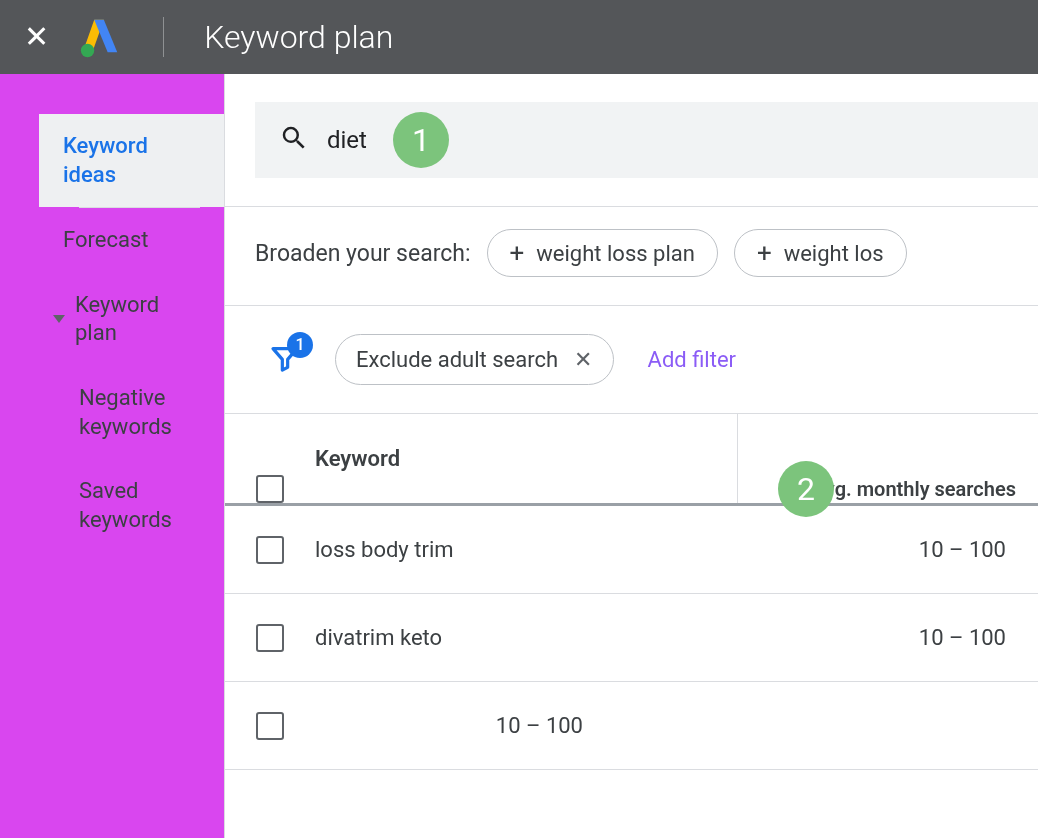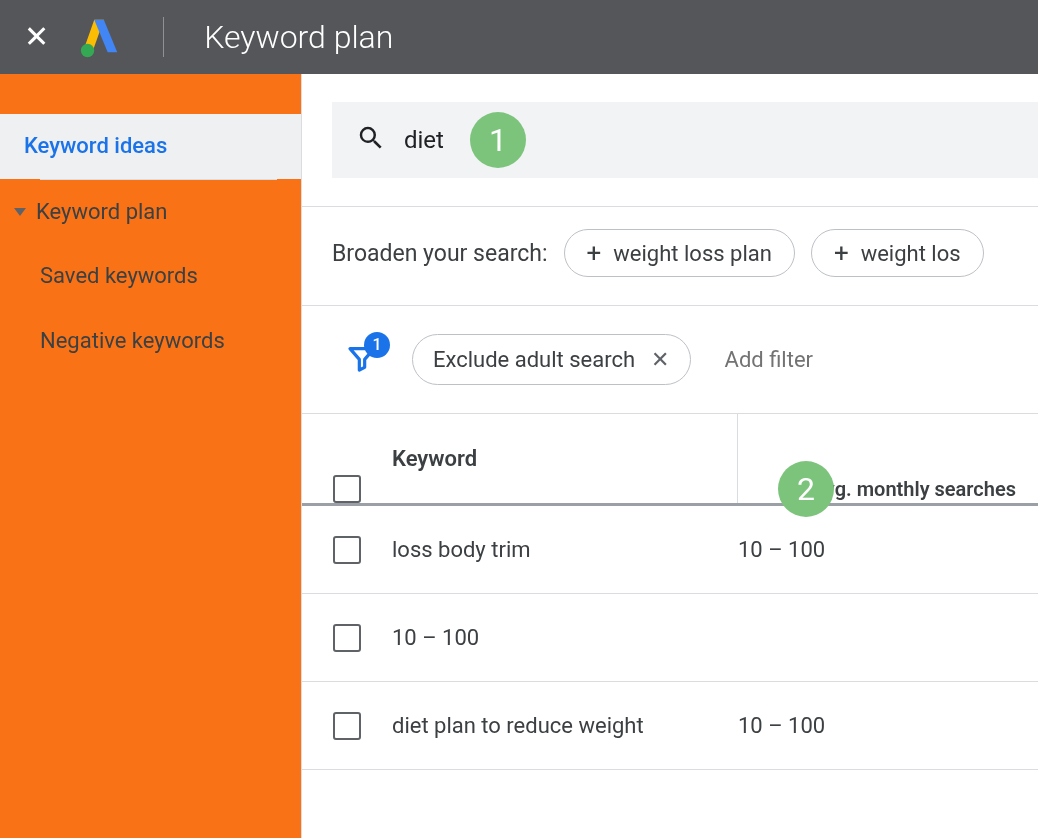--- a/index.html
+++ b/index.html
@@ -31,24 +31,25 @@
   .logo-svg { width: 46px; height: 46px; }
   .logo-text { display: flex; align-items: baseline; gap: 8px; }
   .logo-google { color: #fff; font-size: 32px; font-weight: 500; }
   .logo-ads { color: #fff; font-size: 32px; font-weight: 300; }
   .header-divider { width: 1px; height: 40px; background: rgba(255,255,255,0.35); margin: 0 12px; }
   .header-page { color: #fff; font-size: 32px; font-weight: 300; }
 
   
   .body-row { display: flex; height: calc(838px - 74px); }
   .sidebar {
-    width: 302px;
+    width: 225px;
     border-right: 1px solid #dadce0;
     padding-top: 40px;
-    background: #f97316;
+    background: #d946ef;
+    padding-left: 39px;
   }
   .sidebar-item {
     font-size: 22px;
     padding: 18px 24px 18px 24px;
     color: #3c4043;
     cursor: pointer;
     display: flex;
     align-items: center;
     gap: 8px;
     line-height: 1.3;
@@ -149,21 +150,21 @@
     border: 1px solid #bdc1c6;
     border-radius: 28px;
     padding: 12px 20px;
     display: flex;
     align-items: center;
     gap: 16px;
     font-size: 22px;
     color: #3c4043;
   }
   .filter-chip .x { font-size: 22px; color: #5f6368; cursor: pointer; }
-  .add-filter { font-size: 22px; color: #737373; cursor: pointer; }
+  .add-filter { font-size: 22px; color: #8b5cf6; cursor: pointer; }
 
   
   .table { flex: 1; overflow: hidden; }
   .thead {
     display: flex;
     align-items: flex-end;
     border-bottom: 3px solid #9aa0a6;
     height: 92px;
   }
   .th-check { width: 90px; display:flex; justify-content:center; }
@@ -196,21 +197,21 @@
   .trow {
     display: flex;
     align-items: center;
     height: 88px;
     border-bottom: 1px solid #dadce0;
   }
   .td-check { width: 90px; display:flex; justify-content:center; }
   .td-keyword { flex: 1; font-size: 22px; color: #3c4043; }
   .td-searches {
     width: 300px;
-    text-align: left;
+    text-align: right;
     padding-right: 32px;
     font-size: 22px;
     color: #3c4043;
   }
   .cbox {
     width: 28px; height: 28px;
     border: 2.5px solid #5f6368;
     border-radius: 3px;
   }
 
@@ -253,28 +254,31 @@
   <div class="header-page">Keyword plan</div>
 </div>
 
 <div class="body-row">
   <div class="sidebar">
     <div class="sidebar-item active">
       <span>Keyword ideas</span>
     </div>
     <hr class="sidebar-hr">
     <div class="sidebar-item">
+      <span>Forecast</span>
+    </div>
+    <div class="sidebar-item">
       <span class="caret"></span>
       <span>Keyword plan</span>
     </div>
     <div class="sidebar-item indented">
+      <span>Negative keywords</span>
+    </div>
+    <div class="sidebar-item indented">
       <span>Saved keywords</span>
-    </div>
-    <div class="sidebar-item indented">
-      <span>Negative keywords</span>
     </div>
   </div>
 
   <div class="main">
 
     <div class="search-wrap">
       <div class="search-bar">
         <span class="search-icon">
           <svg viewBox="0 0 24 24">
               <path d="M15.5 14h-.79l-.28-.27A6.471 6.471 0 0016 9.5 6.5 6.5 0 109.5 16c1.61 0 3.09-.59 4.23-1.57l.27.28v.79l5 4.99L20.49 19l-4.99-5zm-6 0C7.01 14 5 11.99 5 9.5S7.01 5 9.5 5 14 7.01 14 9.5 11.99 14 9.5 14z"></path>
@@ -330,25 +334,25 @@
         <div class="td-check">
             <div class="cbox"></div>
           </div>
         <div class="td-keyword">loss body trim</div>
         <div class="td-searches">10 – 100</div>
       </div>
       <div class="trow">
         <div class="td-check">
             <div class="cbox"></div>
           </div>
+        <div class="td-keyword">divatrim keto</div>
         <div class="td-searches">10 – 100</div>
       </div>
       <div class="trow">
         <div class="td-check">
             <div class="cbox"></div>
           </div>
-        <div class="td-keyword">diet plan to reduce weight</div>
         <div class="td-searches">10 – 100</div>
       </div>
     </div>
 
   </div>
 </div>
 
 </body></html>

